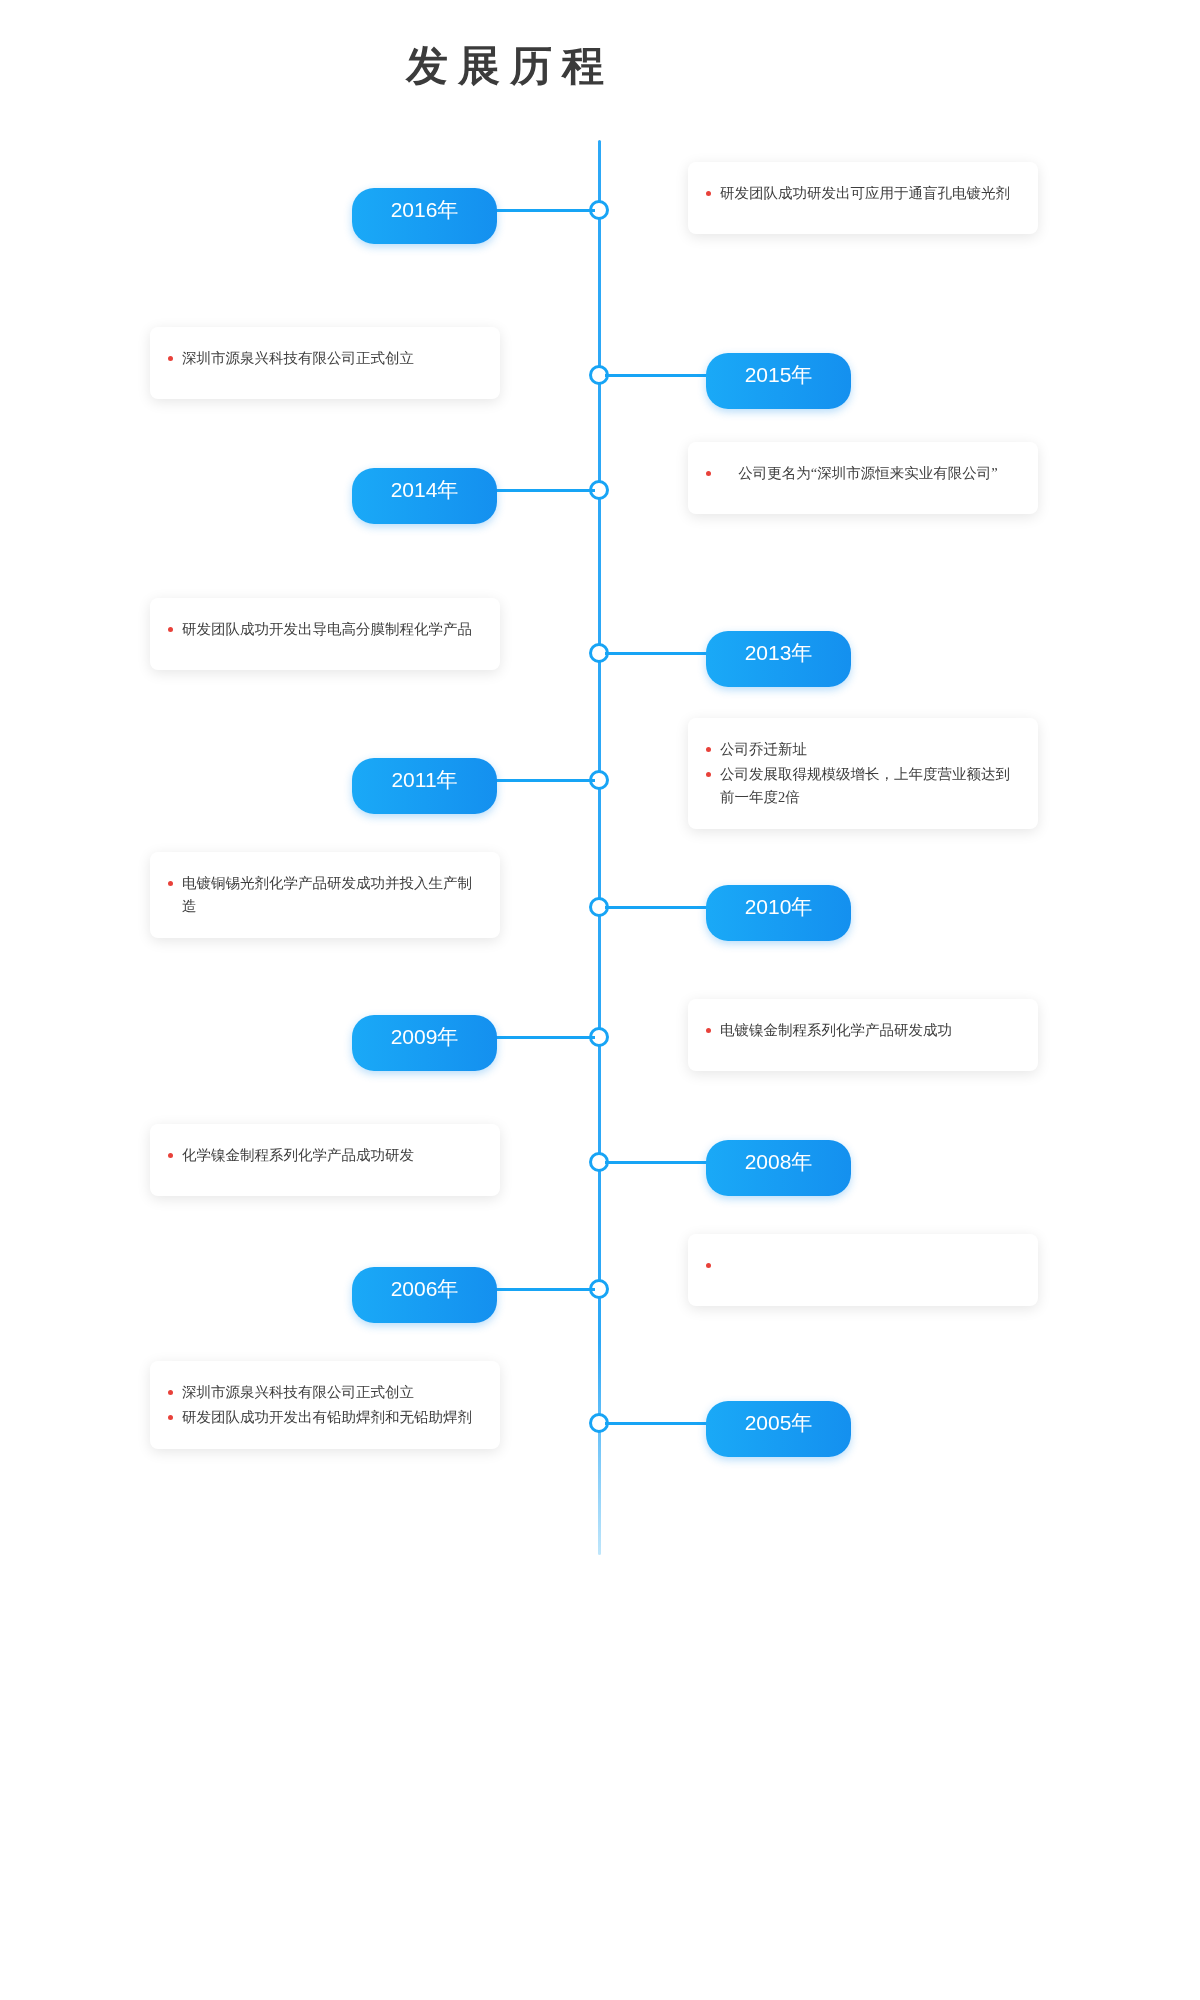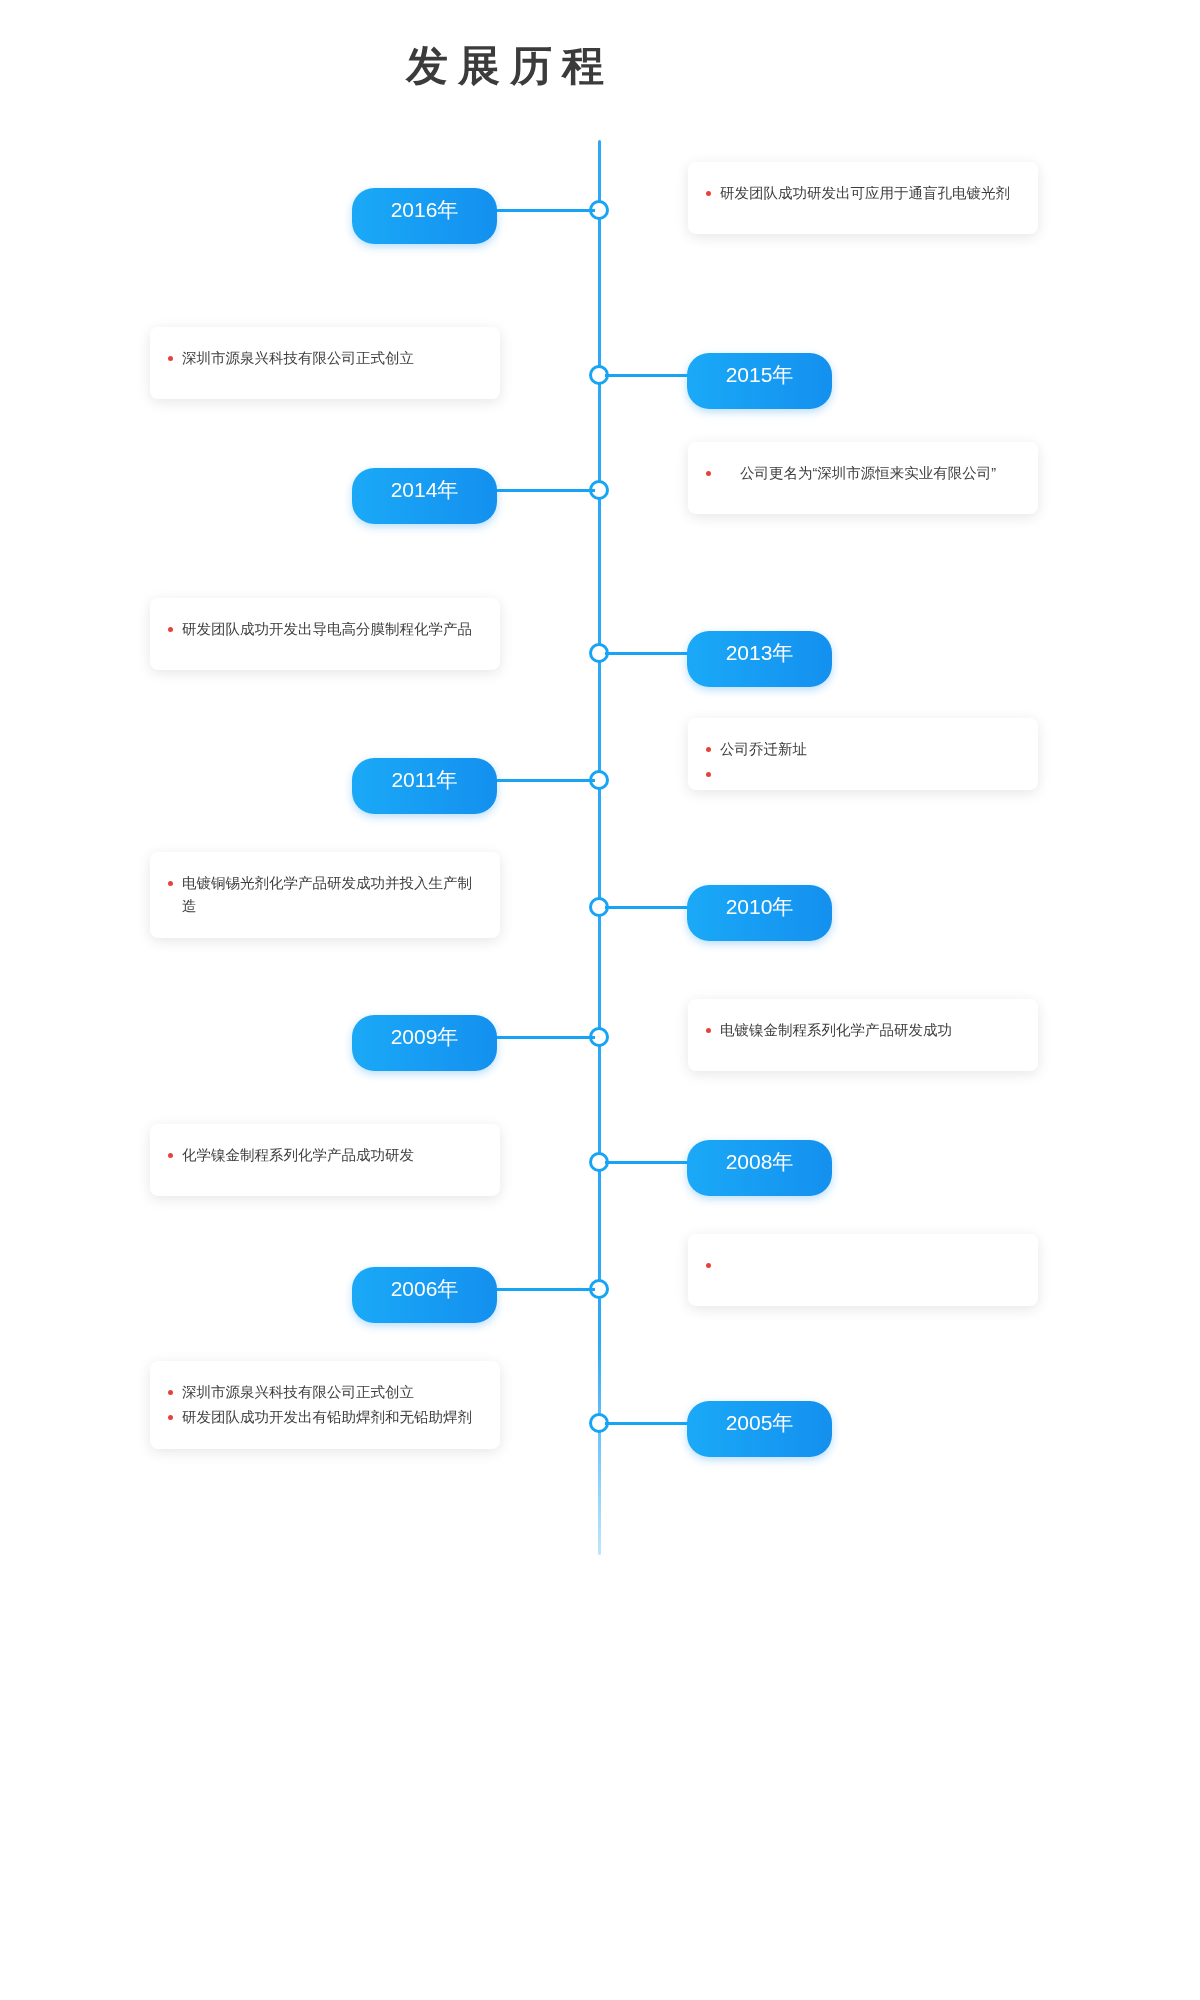--- a/index.html
+++ b/index.html
@@ -85,32 +85,33 @@
     line-height: 44px;
     width: 145px;
     border-radius: 22px;
     background: linear-gradient(to right, #1aa9f7, #1490ef);
     color: #ffffff;
     font-size: 21px;
     text-align: center;
     box-shadow: 0 3px 8px rgba(20,144,239,0.30);
   }
   .year-pill.left  { left: 352px; }
-  .year-pill.right { left: 687px; }
+  .year-pill.right { left: 706px; }
 
   
   .card {
     position: absolute;
     width: 350px;
     min-height: 72px;
     background: #ffffff;
     border-radius: 8px;
     box-shadow: 0 3px 14px rgba(0,0,0,0.10);
     padding: 20px 22px 20px 18px;
     box-sizing: border-box;
+    font-family: Liberation Serif, serif;
   }
   .card.left  { left: 150px; }
   .card.right { left: 688px; }
 
   .card ul {
     margin: 0;
     padding: 0;
     list-style: none;
   }
   .card li {
@@ -180,21 +181,21 @@
           </ul>
         </div>
       </div>
       <div class="row" style="top: 640px;">
         <div class="node"></div>
         <div class="connector left"></div>
         <div class="year-pill left">2011年</div>
         <div class="card right" style="top: -62px;">
           <ul>
             <li><span class="bullet"></span><span>公司乔迁新址</span></li>
-            <li><span class="bullet"></span></li>
+            <li><span class="bullet"></span><span>公司发展取得规模级增长，上年度营业额达到前一年度2倍</span></li>
           </ul>
         </div>
       </div>
       <div class="row" style="top: 767px;">
         <div class="node"></div>
         <div class="connector right"></div>
         <div class="year-pill right">2010年</div>
         <div class="card left" style="top: -55px;">
           <ul>
             <li><span class="bullet"></span><span>电镀铜锡光剂化学产品研发成功并投入生产制造</span></li>

